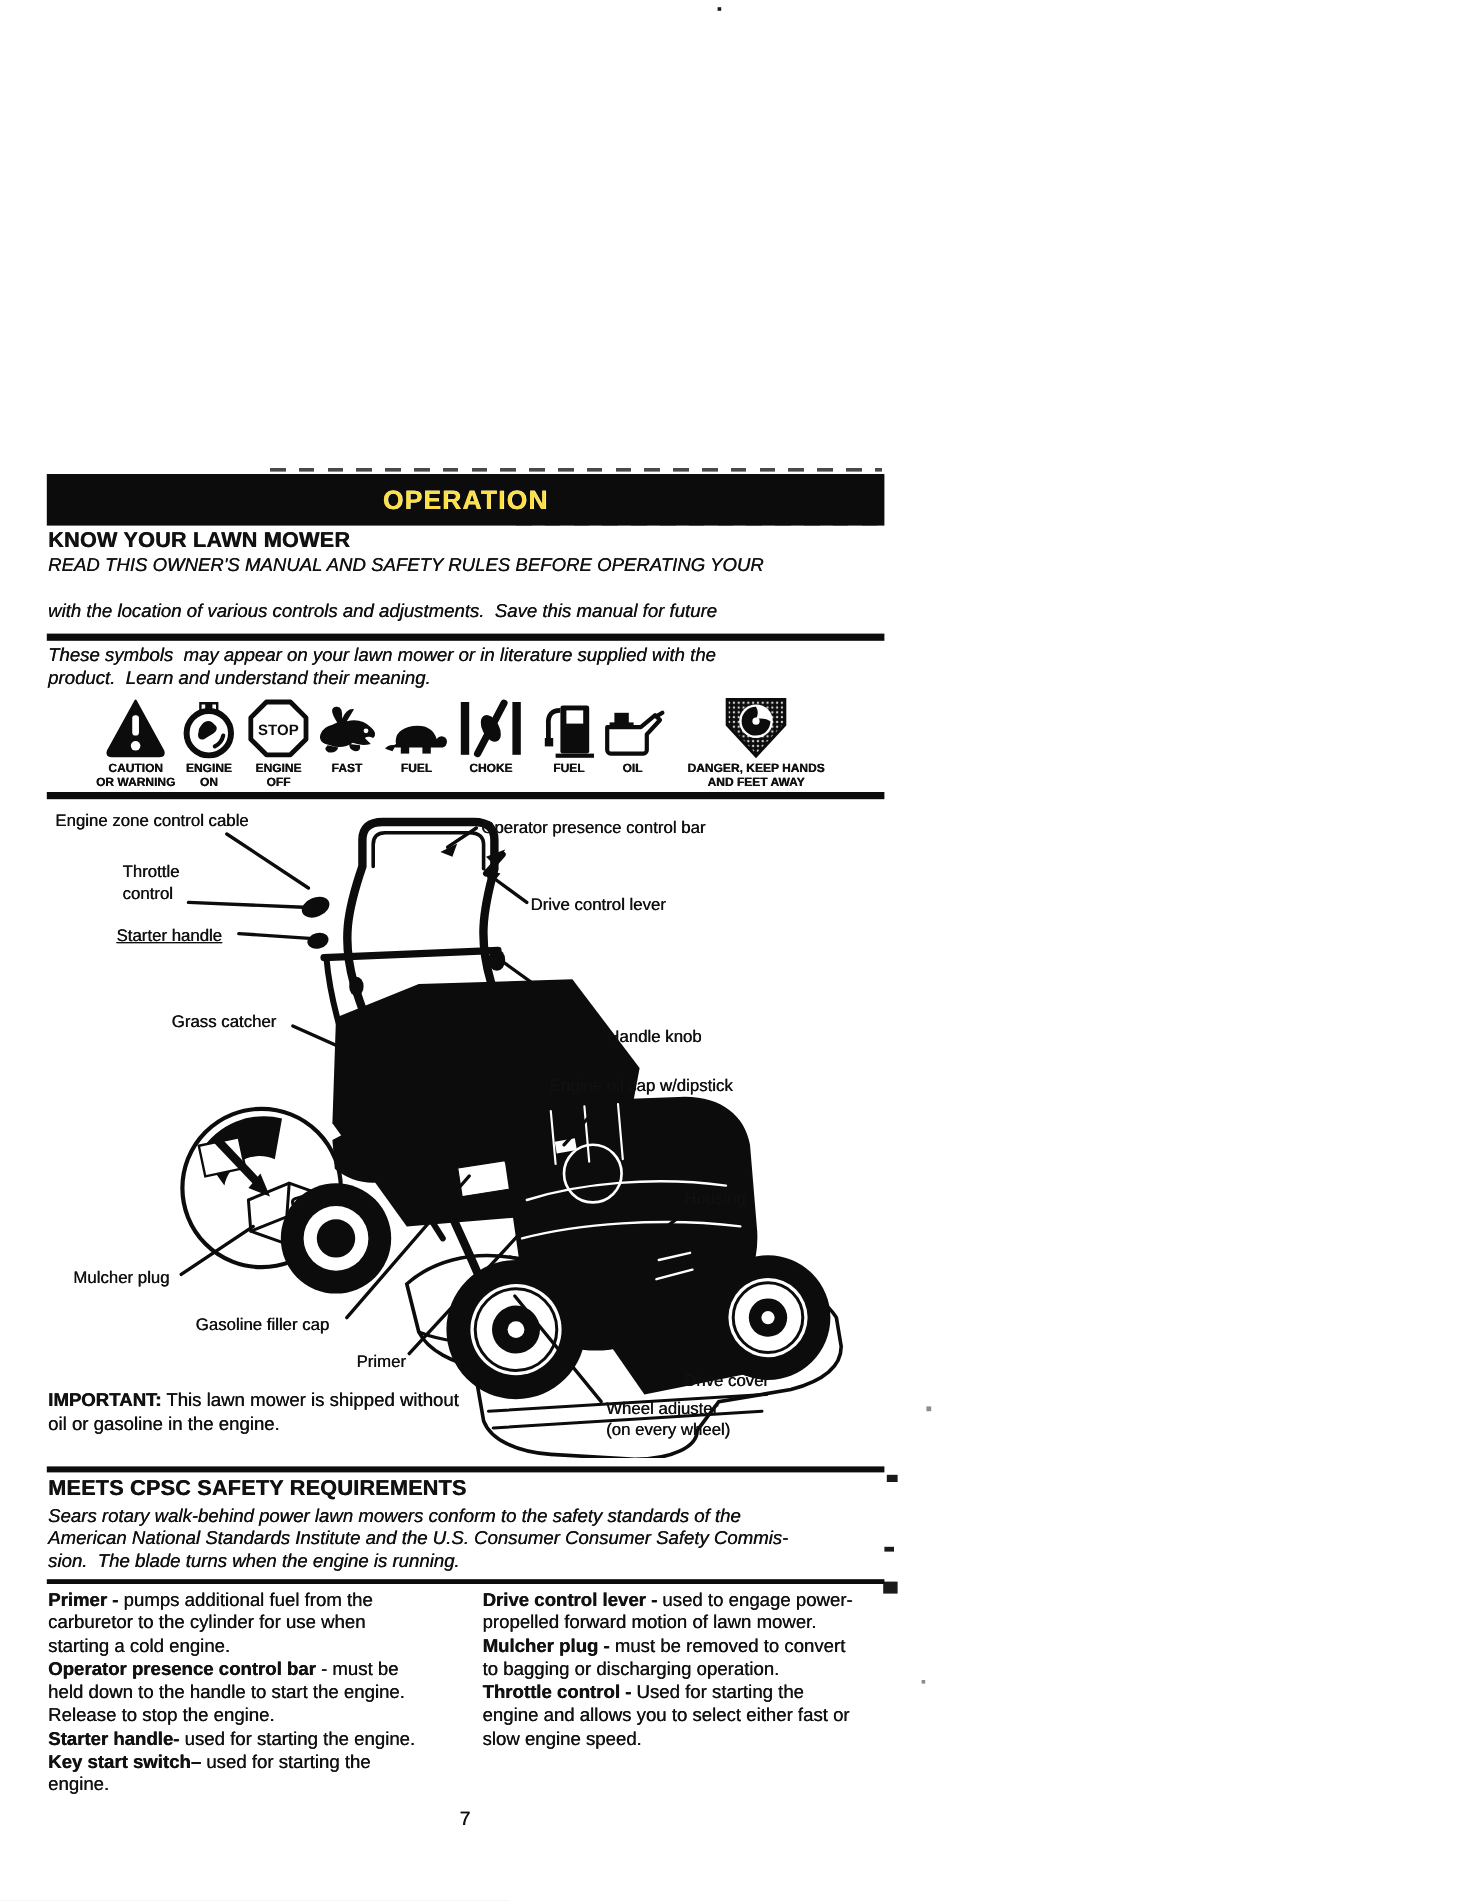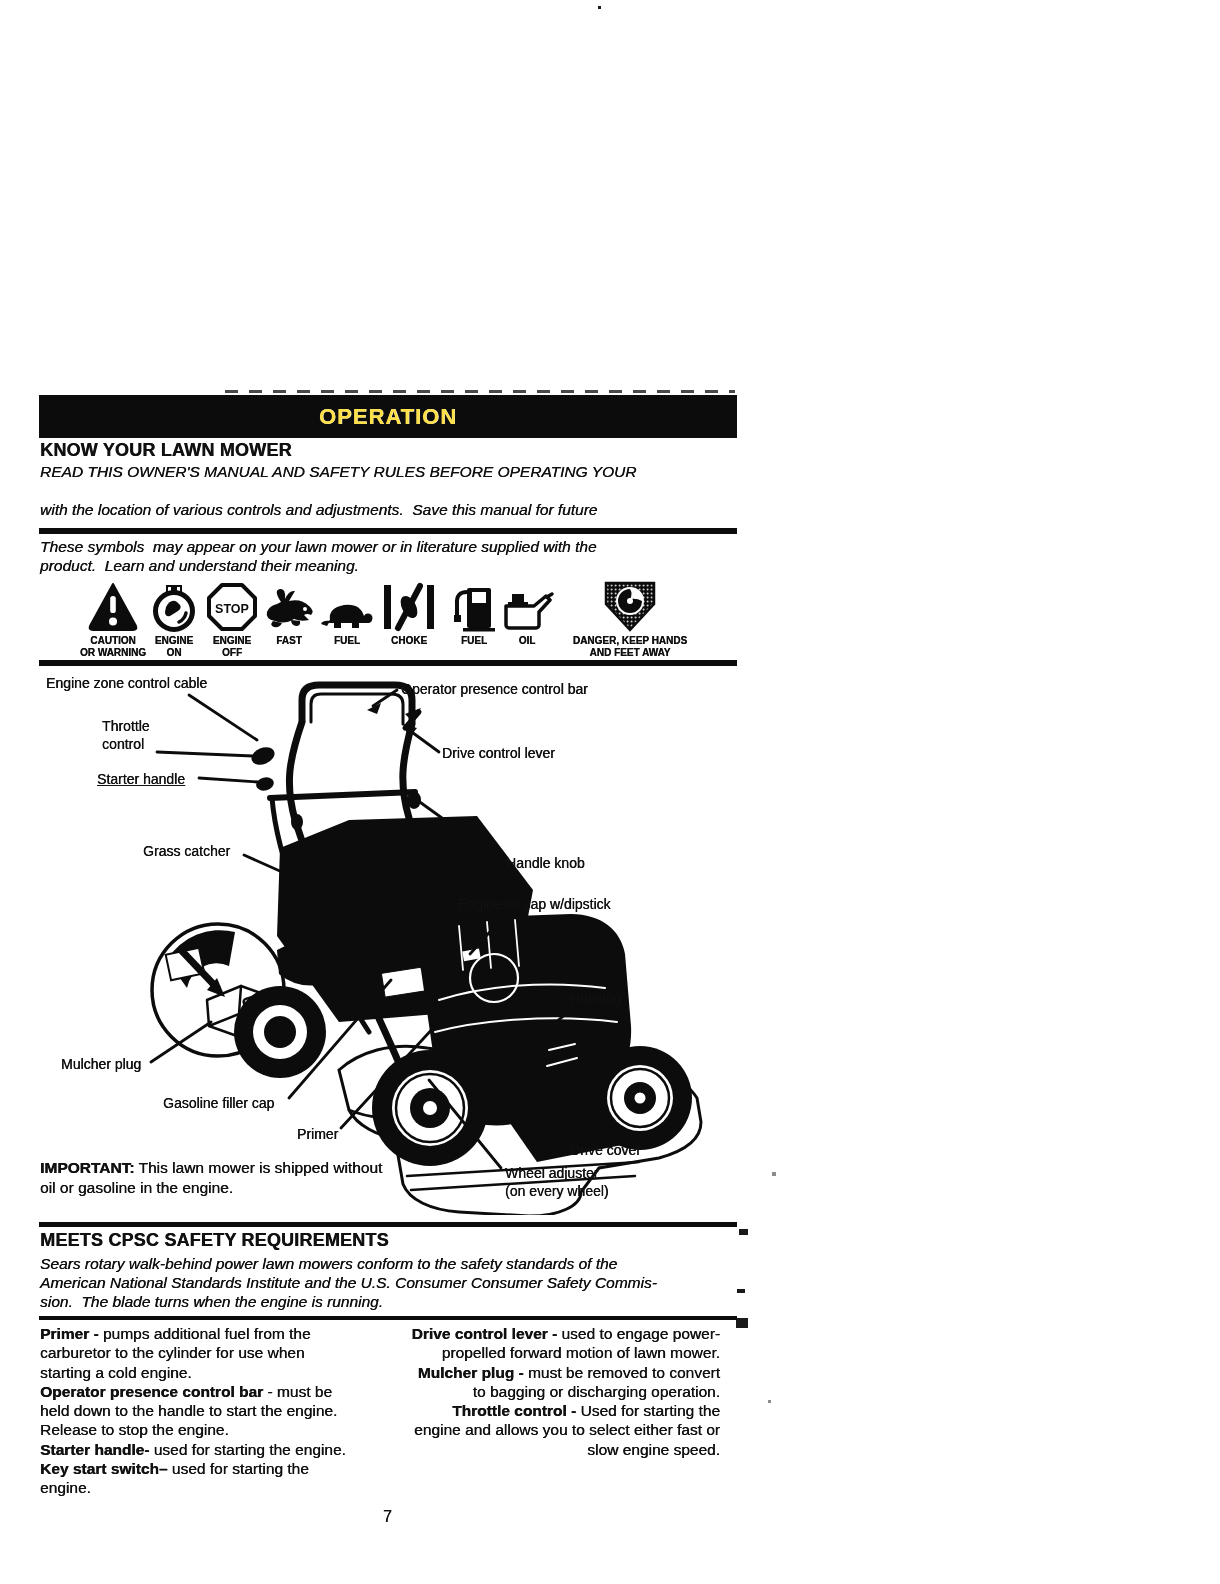--- a/index.html
+++ b/index.html
@@ -278,21 +278,21 @@
   <div class="abs bodyline" style="left:40px;top:1292px;">sion.  The blade turns when the engine is running.</div>
 
   <div class="rule" style="top:1316px;height:4px;"></div>
 
   <div class="defcol" style="left:40px;width:316px;">
     <p><span class="term">Primer -</span><span> pumps additional fuel from the carburetor to the cylinder for use when starting a cold engine.</span></p>
     <p><span class="term">Operator presence control bar</span><span>  - must be held down to the handle to start the engine.  Release to stop the engine.</span></p>
     <p><span class="term">Starter handle-</span><span> used for starting the engine.</span></p>
     <p><span class="term">Key start switch–</span><span> used for starting the engine.</span></p>
   </div>
-  <div class="defcol" style="left:402px;width:318px;text-align:right;">
+  <div class="defcol" style="left:402px;width:318px;">
     <p><span class="term">Drive control lever -</span><span> used to engage power-propelled forward motion of  lawn mower.</span></p>
     <p><span class="term">Mulcher plug -</span><span> must be removed to convert to bagging or discharging operation.</span></p>
     <p><span class="term">Throttle control -</span><span> Used for starting the engine and allows you to select either fast or slow engine speed.</span></p>
   </div>
 
   <div class="pagenum">7</div>
 
 </div>
 
 </body></html>

